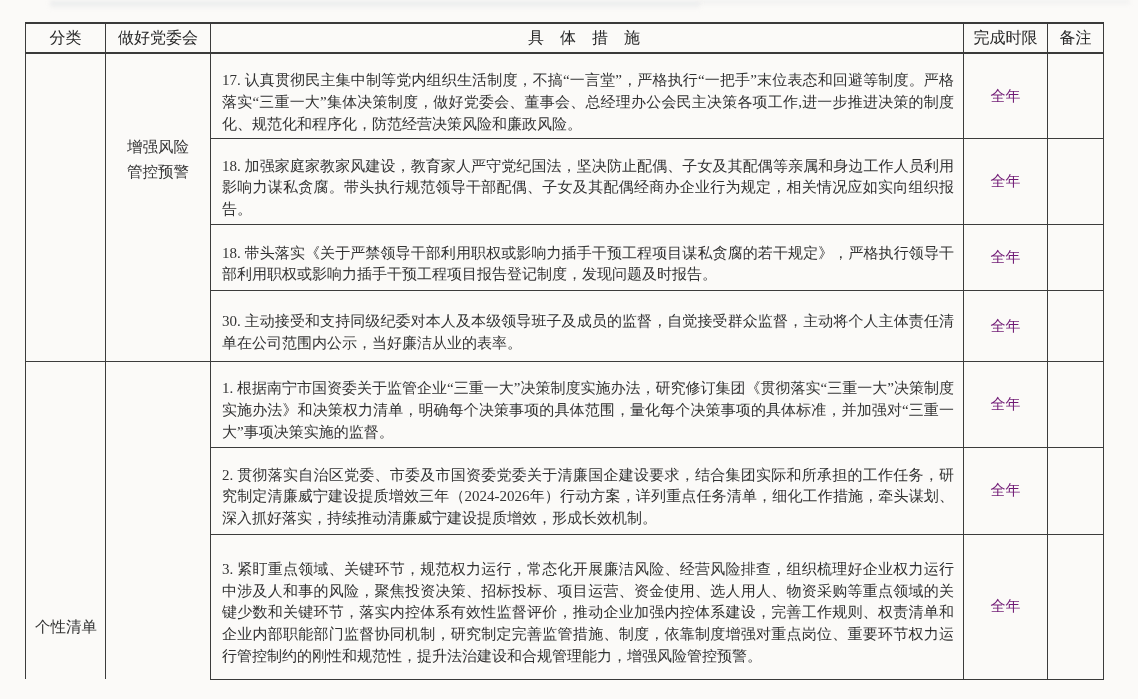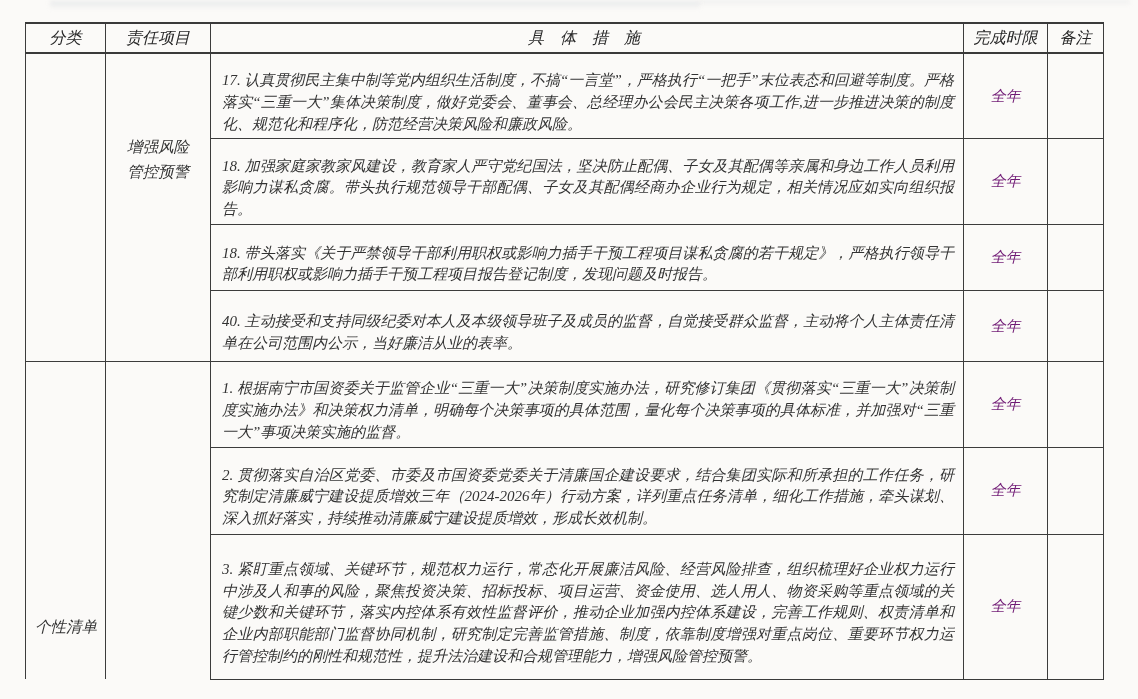--- a/index.html
+++ b/index.html
@@ -8,21 +8,20 @@
     background: #ffffff;
   }
   .page {
     position: relative;
     width: 1138px;
     height: 699px;
     background: #fbfaf8;
     overflow: hidden;
     font-family: "Liberation Serif", "DejaVu Serif", serif;
     color: #2e2e2e;
-    font-style: italic;
   }
   .scan-smudge-top {
     position: absolute;
     top: 1px;
     left: 50px;
     width: 650px;
     height: 9px;
     background: linear-gradient(180deg, rgba(185,192,200,0.30), rgba(255,255,255,0));
     filter: blur(2px);
     pointer-events: none;
@@ -124,21 +123,21 @@
     <colgroup>
       <col style="width:80px">
       <col style="width:105px">
       <col style="width:753px">
       <col style="width:84px">
       <col style="width:56px">
     </colgroup>
     <thead>
       <tr style="height:30px">
         <th>分类</th>
-        <th>责任项目</th>
+        <th>做好党委会</th>
         <th class="measures-head">具 体 措 施</th>
         <th>完成时限</th>
         <th>备注</th>
       </tr>
     </thead>
     <tbody>
 
       <tr style="height:85px">
         <td class="cell-category cell-category-empty" rowspan="4"></td>
         <td class="cell-project" rowspan="4">增强风险管控预警</td>
@@ -150,21 +149,21 @@
         <td class="cell-measure">18. 加强家庭家教家风建设，教育家人严守党纪国法，坚决防止配偶、子女及其配偶等亲属和身边工作人员利用影响力谋私贪腐。带头执行规范领导干部配偶、子女及其配偶经商办企业行为规定，相关情况应如实向组织报告。</td>
         <td class="cell-deadline">全年</td>
         <td class="cell-remark"></td>
       </tr>
       <tr style="height:66px">
         <td class="cell-measure">18. 带头落实《关于严禁领导干部利用职权或影响力插手干预工程项目谋私贪腐的若干规定》，严格执行领导干部利用职权或影响力插手干预工程项目报告登记制度，发现问题及时报告。</td>
         <td class="cell-deadline">全年</td>
         <td class="cell-remark"></td>
       </tr>
       <tr style="height:71px">
-        <td class="cell-measure">40. 主动接受和支持同级纪委对本人及本级领导班子及成员的监督，自觉接受群众监督，主动将个人主体责任清单在公司范围内公示，当好廉洁从业的表率。</td>
+        <td class="cell-measure">30. 主动接受和支持同级纪委对本人及本级领导班子及成员的监督，自觉接受群众监督，主动将个人主体责任清单在公司范围内公示，当好廉洁从业的表率。</td>
         <td class="cell-deadline">全年</td>
         <td class="cell-remark"></td>
       </tr>
 
       <tr style="height:73px">
         <td class="cell-category" rowspan="3">个性清单</td>
         <td class="cell-project cell-project-empty" rowspan="3"></td>
         <td class="cell-measure">1. 根据南宁市国资委关于监管企业“三重一大”决策制度实施办法，研究修订集团《贯彻落实“三重一大”决策制度实施办法》和决策权力清单，明确每个决策事项的具体范围，量化每个决策事项的具体标准，并加强对“三重一大”事项决策实施的监督。</td>
         <td class="cell-deadline">全年</td>
         <td class="cell-remark"></td>

